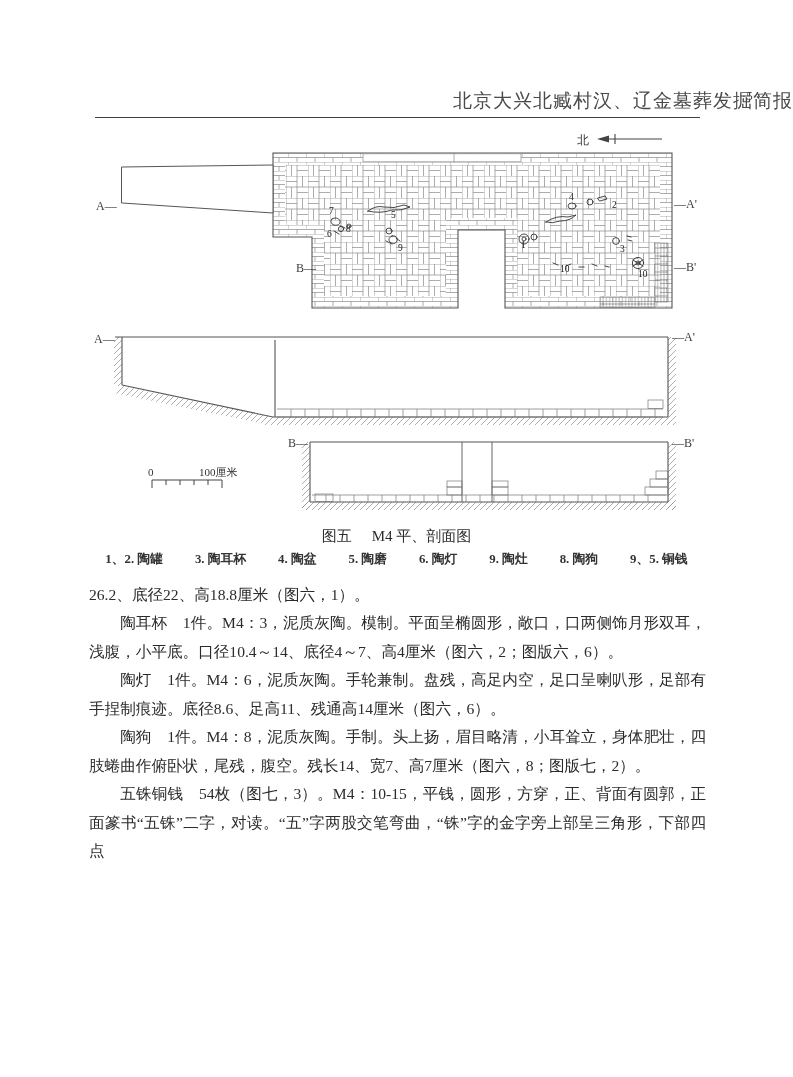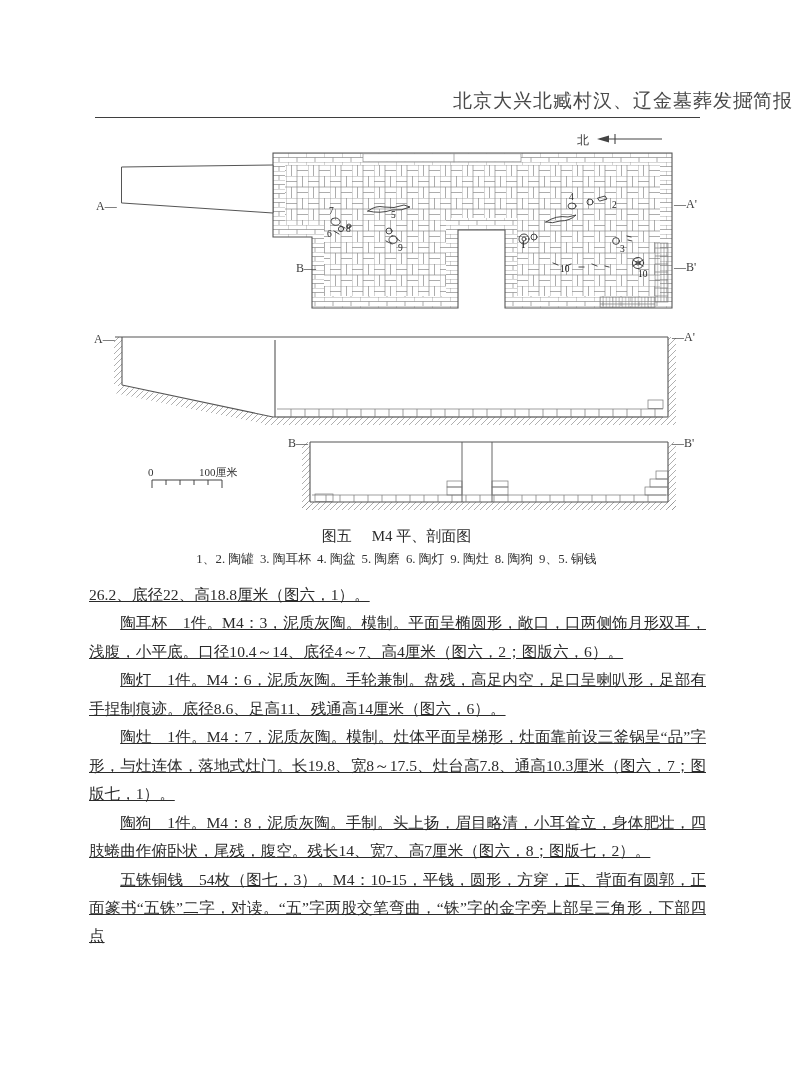--- a/index.html
+++ b/index.html
@@ -22,27 +22,27 @@
   .fig-svg{position:absolute;left:0;top:125px;}
   .fig-caption{
     position:absolute;top:527px;left:0;width:100%;text-align:center;
     font-size:15px;color:#2b2b2b;
   }
   .fig-caption .cap-label{margin-right:20px;}
   .fig-legend{
     position:absolute;top:551px;left:0;width:100%;text-align:center;
     font-size:12.8px;color:#333;
   }
-  .fig-legend span{margin:0 3px;}
+  .fig-legend span{margin:0 16px;font-weight:bold;}
   .article{
     position:absolute;top:581px;left:89px;width:617px;
     font-size:15.6px;line-height:28.45px;
     text-align:justify;text-justify:inter-ideograph;
   }
-  .article p{margin:0;text-indent:2em;text-decoration:underline;}
+  .article p{margin:0;text-indent:2em;}
   .article p.noindent{text-indent:0;}
   svg text{font-family:"Liberation Serif","DejaVu Serif",serif;}
   .sec-label{font-size:12px;fill:#3c3c3c;}
   .marker{font-size:9.5px;fill:#222;}
   .north-text{font-size:12px;fill:#333;}
   .scale-text{font-size:11px;fill:#333;}
 </style>
 </head>
 <body>
 
@@ -184,18 +184,17 @@
 
   <div class="fig-caption">
     <span class="cap-label">图五</span><span>M4 平、剖面图</span>
   </div>
   <div class="fig-legend" id="legend"><span>1、2. 陶罐</span><span>3. 陶耳杯</span><span>4. 陶盆</span><span>5. 陶磨</span><span>6. 陶灯</span><span>9. 陶灶</span><span>8. 陶狗</span><span>9、5. 铜钱</span></div>
 
   <div class="article" id="article">
       <p class="noindent">26.2、底径22、高18.8厘米（图六，1）。</p>
       <p>陶耳杯　1件。M4：3，泥质灰陶。模制。平面呈椭圆形，敞口，口两侧饰月形双耳，浅腹，小平底。口径10.4～14、底径4～7、高4厘米（图六，2；图版六，6）。</p>
       <p>陶灯　1件。M4：6，泥质灰陶。手轮兼制。盘残，高足内空，足口呈喇叭形，足部有手捏制痕迹。底径8.6、足高11、残通高14厘米（图六，6）。</p>
-      <p>陶灶　1件。M4：7，泥质灰陶。模制。灶体平面呈梯形，灶面靠前设三釜锅呈“品”字形，与灶连体，落地式灶门。长19.8、宽8～17.5、灶台高7.8、通高10.3厘米（图六，7；图版七，1）。</p>
       <p>陶狗　1件。M4：8，泥质灰陶。手制。头上扬，眉目略清，小耳耸立，身体肥壮，四肢蜷曲作俯卧状，尾残，腹空。残长14、宽7、高7厘米（图六，8；图版七，2）。</p>
       <p>五铢铜钱　54枚（图七，3）。M4：10-15，平钱，圆形，方穿，正、背面有圆郭，正面篆书“五铢”二字，对读。“五”字两股交笔弯曲，“铢”字的金字旁上部呈三角形，下部四点</p>
     </div>
 
 </div>
 
 </body></html>

